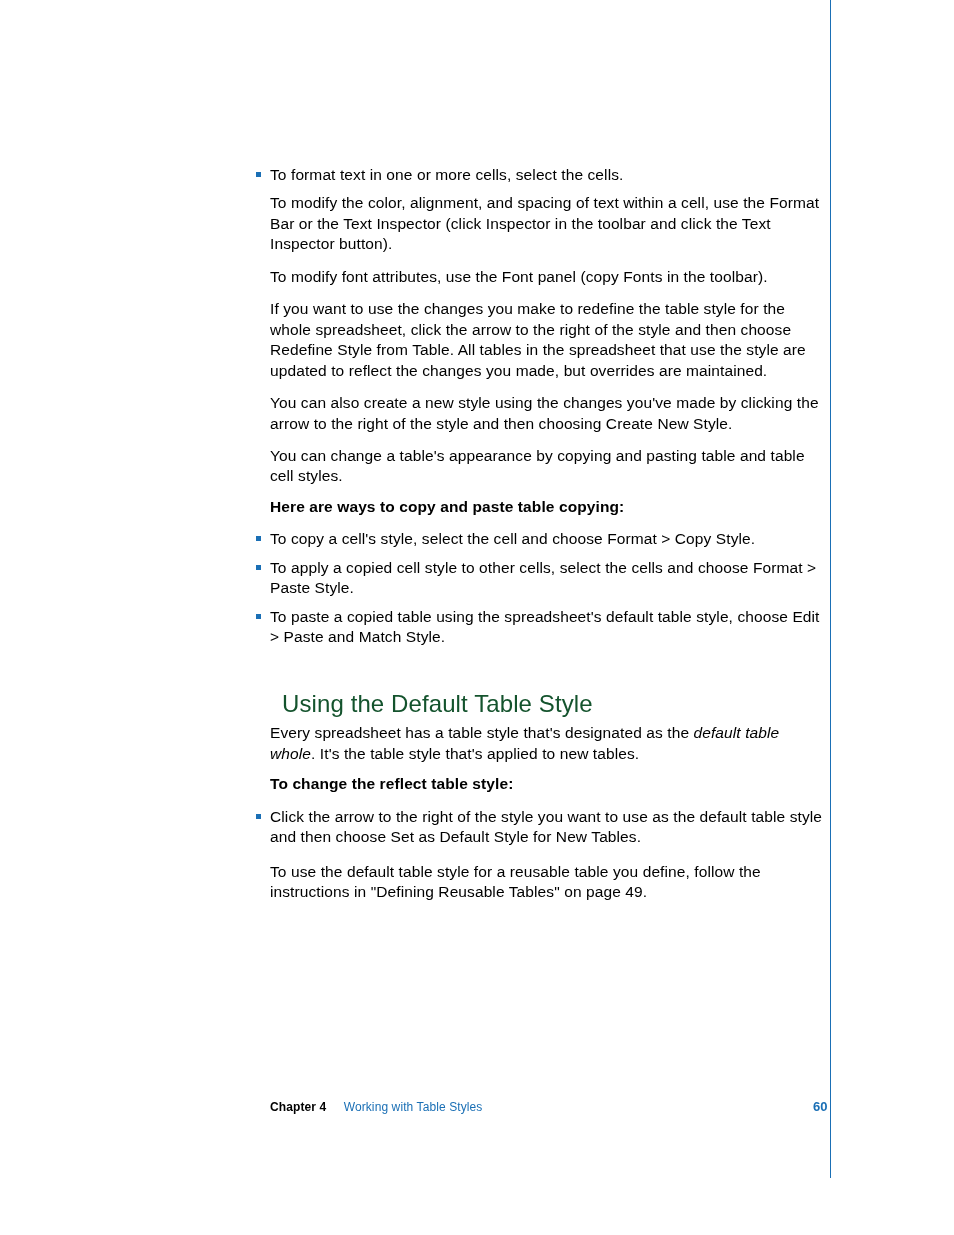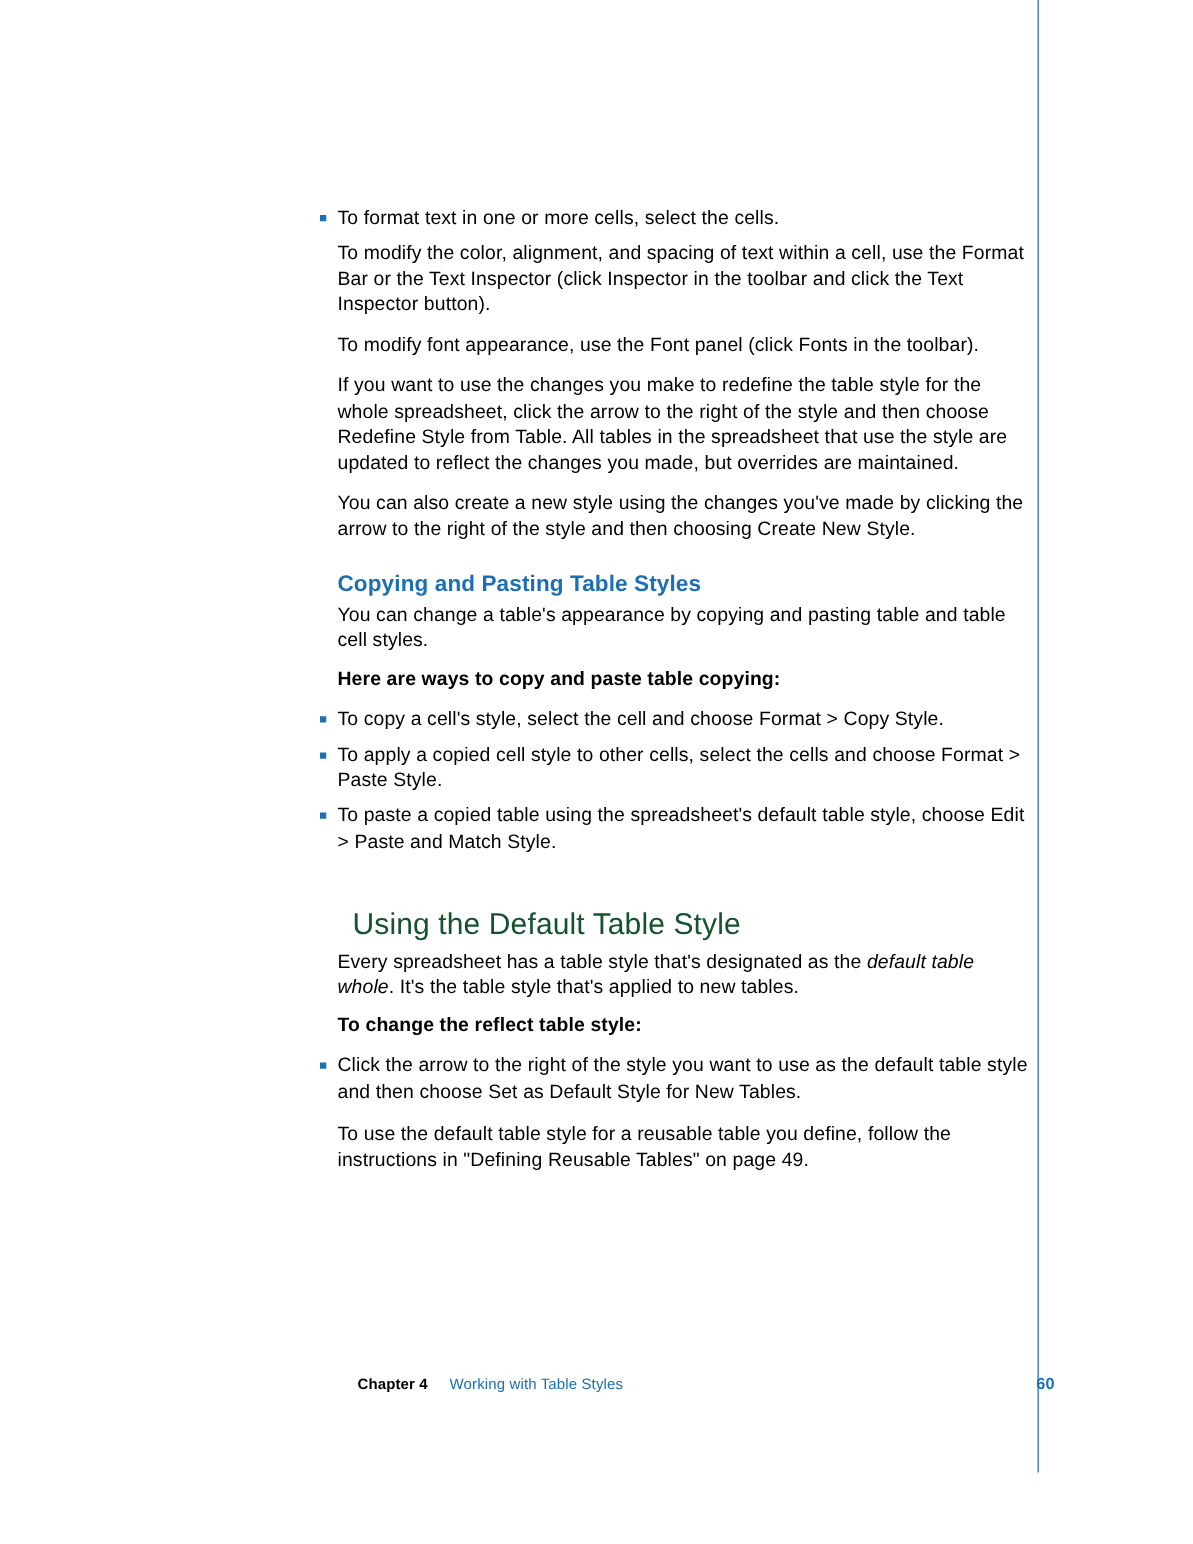--- a/index.html
+++ b/index.html
@@ -71,21 +71,21 @@
     margin: 40px 0 4px 12px;
     letter-spacing: 0.1px;
   }
   .bold-lead {
     font-weight: 700;
     margin: 16px 0 4px 0;
   }
   .italic { font-style: italic; }
   .footer {
     position: absolute;
-    left: 286px;
+    left: 270px;
     bottom: 121px;
     width: 560px;
     font-size: 12px;
     letter-spacing: 0.1px;
   }
   .footer .chap { font-weight: 700; }
   .footer .title { color: #1a6fb5; margin-left: 14px; }
   .footer .pnum {
     position: absolute;
     bottom: 0;
@@ -101,25 +101,24 @@
 <div class="page">
   <div class="side-rule"></div>
 
   <div class="content">
 
     <div class="bullet-row">
       <span class="sq"></span>
       <span class="txt">To format text in one or more cells, select the cells.</span>
     </div>
     <p class="sub-para">To modify the color, alignment, and spacing of text within a cell, use the Format Bar or the Text Inspector (click Inspector in the toolbar and click the Text Inspector button).</p>
-    <p class="sub-para">To modify font appearance, use the Font panel (click Fonts in the toolbar).</p>
+    <p class="sub-para">To modify font attributes, use the Font panel (copy Fonts in the toolbar).</p>
     <p class="sub-para">If you want to use the changes you make to redefine the table style for the whole spreadsheet, click the arrow to the right of the style and then choose Redefine Style from Table. All tables in the spreadsheet that use the style are updated to reflect the changes you made, but overrides are maintained.</p>
     <p class="sub-para">You can also create a new style using the changes you've made by clicking the arrow to the right of the style and then choosing Create New Style.</p>
 
-    <h2 class="blue-sub">Copying and Pasting Table Styles</h2>
     <p class="sub-para" style="margin-bottom:10px;">You can change a table's appearance by copying and pasting table and table cell styles.</p>
     <p class="bold-lead">Here are ways to copy and paste table copying:</p>
 
     <div class="bullet-row">
       <span class="sq"></span>
       <span class="txt">To copy a cell's style, select the cell and choose Format &gt; Copy Style.</span>
     </div>
     <div class="bullet-row">
       <span class="sq"></span>
       <span class="txt">To apply a copied cell style to other cells, select the cells and choose Format &gt; Paste Style.</span>

